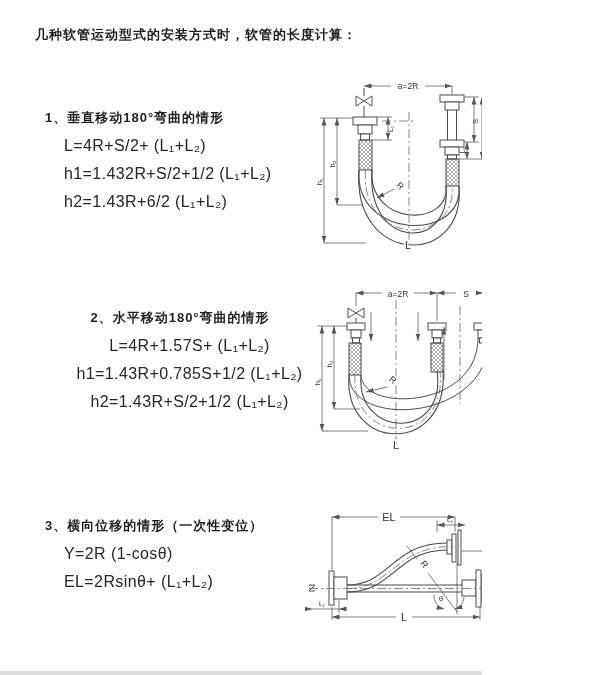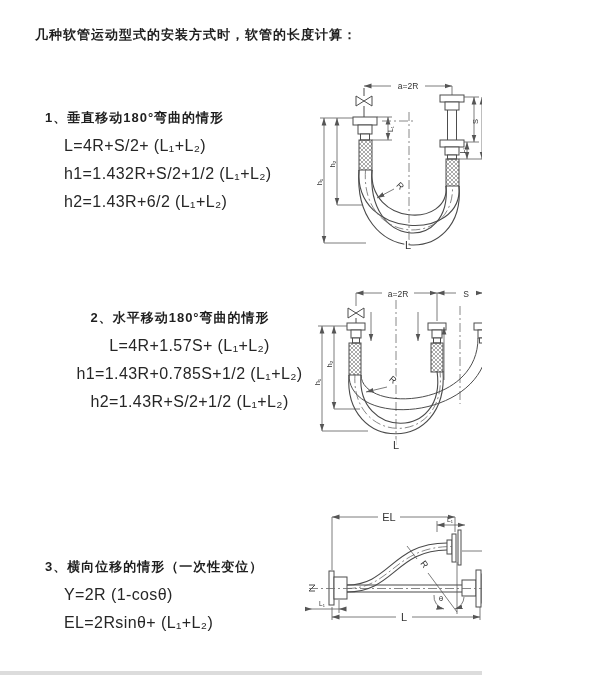--- a/index.html
+++ b/index.html
@@ -4,21 +4,21 @@
 <style>
   html,body{margin:0;padding:0;background:#fff;}
   #page{position:relative;width:482px;height:675px;background:#ffffff;overflow:hidden;
         font-family:"Liberation Sans","DejaVu Sans",sans-serif;color:#2b2b2b;}
   .title{position:absolute;left:35px;top:26px;font-size:13px;font-weight:bold;
          letter-spacing:1px;color:#1f1f1f;}
   .section{position:absolute;left:45px;width:270px;}
   .sec-heading{font-size:13px;font-weight:bold;color:#1f1f1f;letter-spacing:1px;line-height:18px;}
   .formula{font-size:16px;color:#262626;letter-spacing:.4px;line-height:18px;
            margin-top:10px;padding-left:19px;white-space:nowrap;}
-  #s1{top:109px;} #s2{top:309px;text-align:center;} #s3{top:517px;margin-top:41px;}
+  #s1{top:109px;} #s2{top:309px;text-align:center;} #s3{top:517px;}
   .diag{position:absolute;}
   #d1{left:310px;top:73px;}
   #d2{left:310px;top:283px;}
   #d3{left:300px;top:505px;}
   .scan-edge{position:absolute;left:0;bottom:0;width:100%;height:4px;background:#dcdcdc;}
   svg{display:block;}
   svg text{font-family:"Liberation Sans","DejaVu Sans",sans-serif;fill:#333;}
   .ln{stroke:#4d4d4d;stroke-width:1;fill:none;}
   .hose{stroke:#4a4a4a;stroke-width:1.1;fill:none;}
   .dim{stroke:#5a5a5a;stroke-width:.8;fill:none;}

